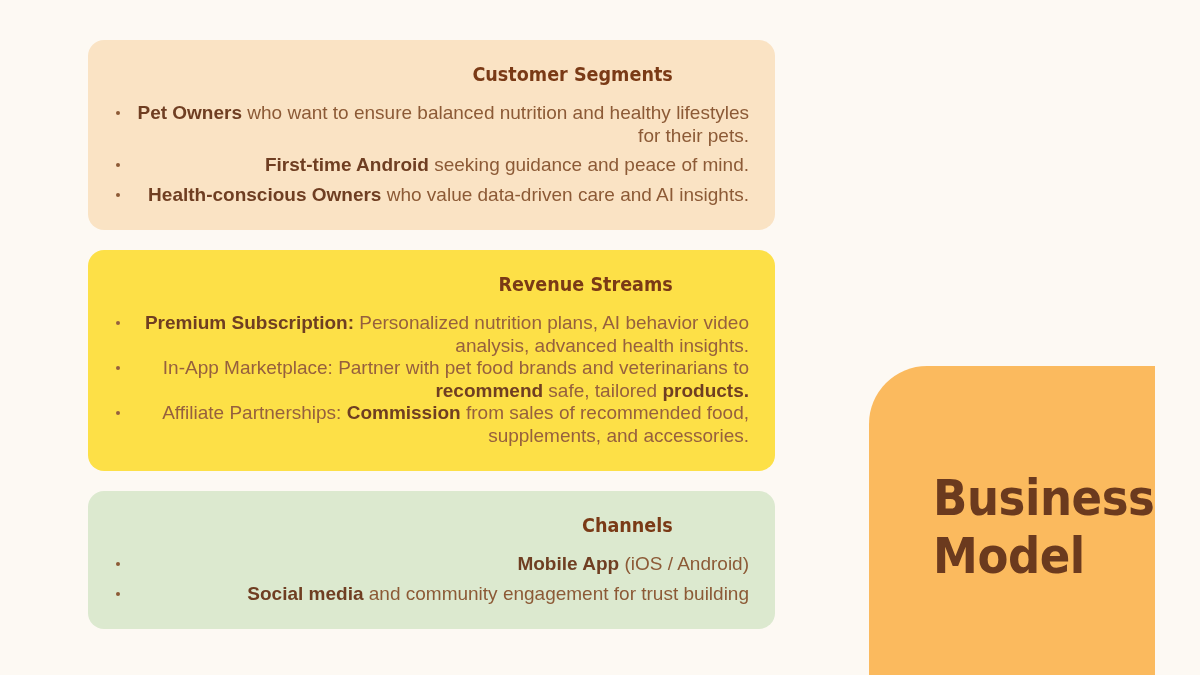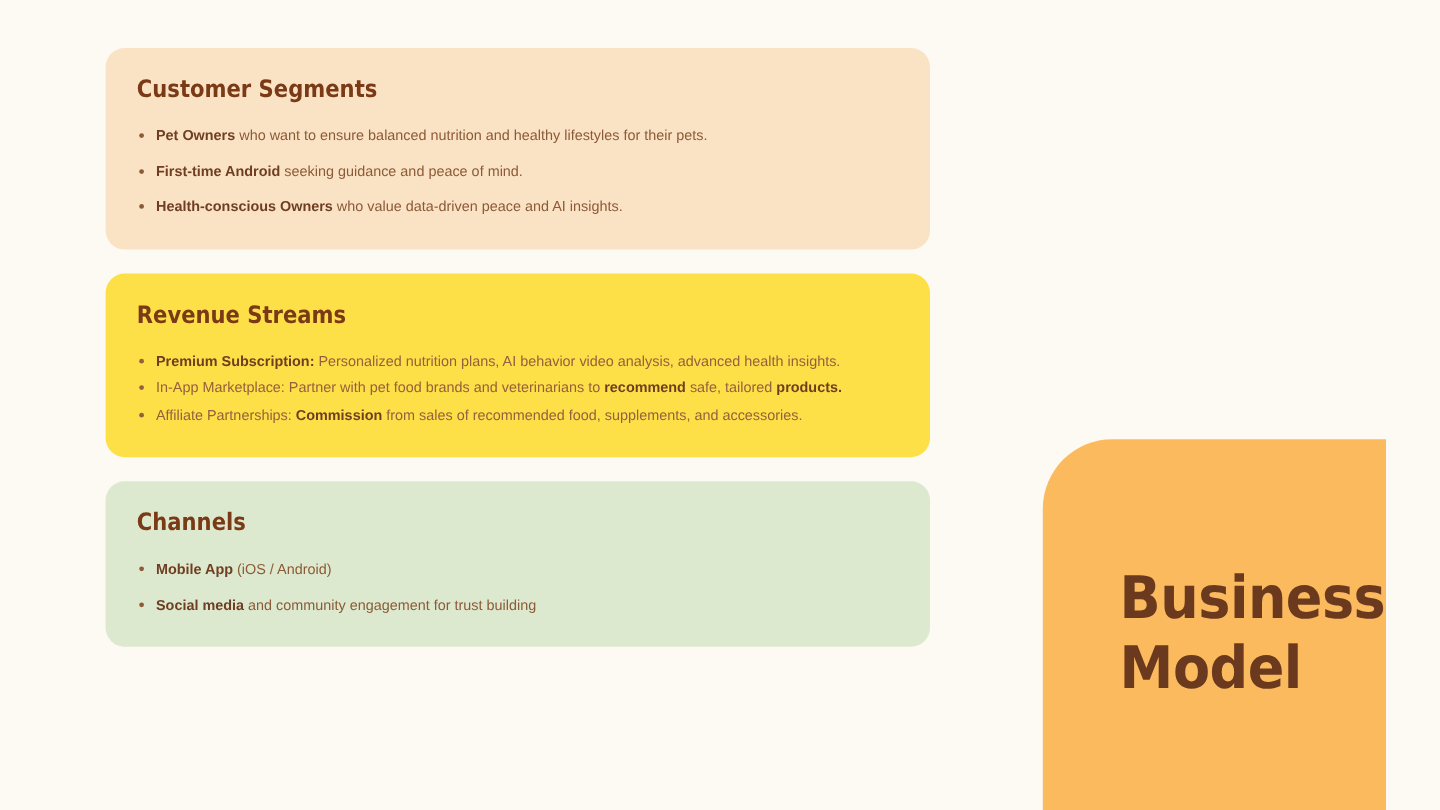--- a/index.html
+++ b/index.html
@@ -42,20 +42,21 @@
     transform-origin: left top;
   }
 
   
   .cards {
     position: absolute;
     left: 88px;
     top: 40px;
     width: 687px;
     z-index: 2;
+    text-align: right;
   }
   .card {
     border-radius: 16px;
     padding: 22px 26px 24px 26px;
     box-sizing: border-box;
     margin-bottom: 20px;
   }
   .card:last-child { margin-bottom: 0; }
 
   .card-segments { background: #FAE3C4; }
@@ -77,21 +78,21 @@
 
   ul.bullets {
     list-style: none;
     margin: 0;
     padding: 0;
   }
   ul.bullets > li {
     position: relative;
     padding-left: 16px;
     margin-bottom: 7px;
-    font-size: 12px;
+    font-size: 19px;
     line-height: 22.5px;
     color: #96603E;
     font-family: "Liberation Sans", sans-serif;
   }
   ul.bullets > li:last-child { margin-bottom: 0; }
   ul.bullets > li::before {
     content: "";
     position: absolute;
     left: 2px;
     top: 9px;
@@ -123,21 +124,21 @@
   </div>
 </div>
 
 <div class="cards">
 
   <div class="card card-segments">
     <h2 class="card-title">Customer Segments</h2>
     <ul class="bullets">
       <li><b>Pet Owners</b><span> who want to ensure balanced nutrition and healthy lifestyles for their pets.</span></li>
       <li><b>First-time Android</b><span> seeking guidance and peace of mind.</span></li>
-      <li><b>Health-conscious Owners</b><span> who value data-driven peace and AI insights.</span></li>
+      <li><b>Health-conscious Owners</b><span> who value data-driven care and AI insights.</span></li>
     </ul>
   </div>
 
   <div class="card card-revenue">
     <h2 class="card-title">Revenue Streams</h2>
     <ul class="bullets">
       <li><b>Premium Subscription:</b> Personalized nutrition plans, AI behavior video analysis, advanced health insights.</li>
       <li>In-App Marketplace: Partner with pet food brands and veterinarians to <b>recommend</b> safe, tailored <b>products.</b></li>
       <li>Affiliate Partnerships: <b>Commission</b> from sales of recommended food, supplements, and accessories.</li>
     </ul>

